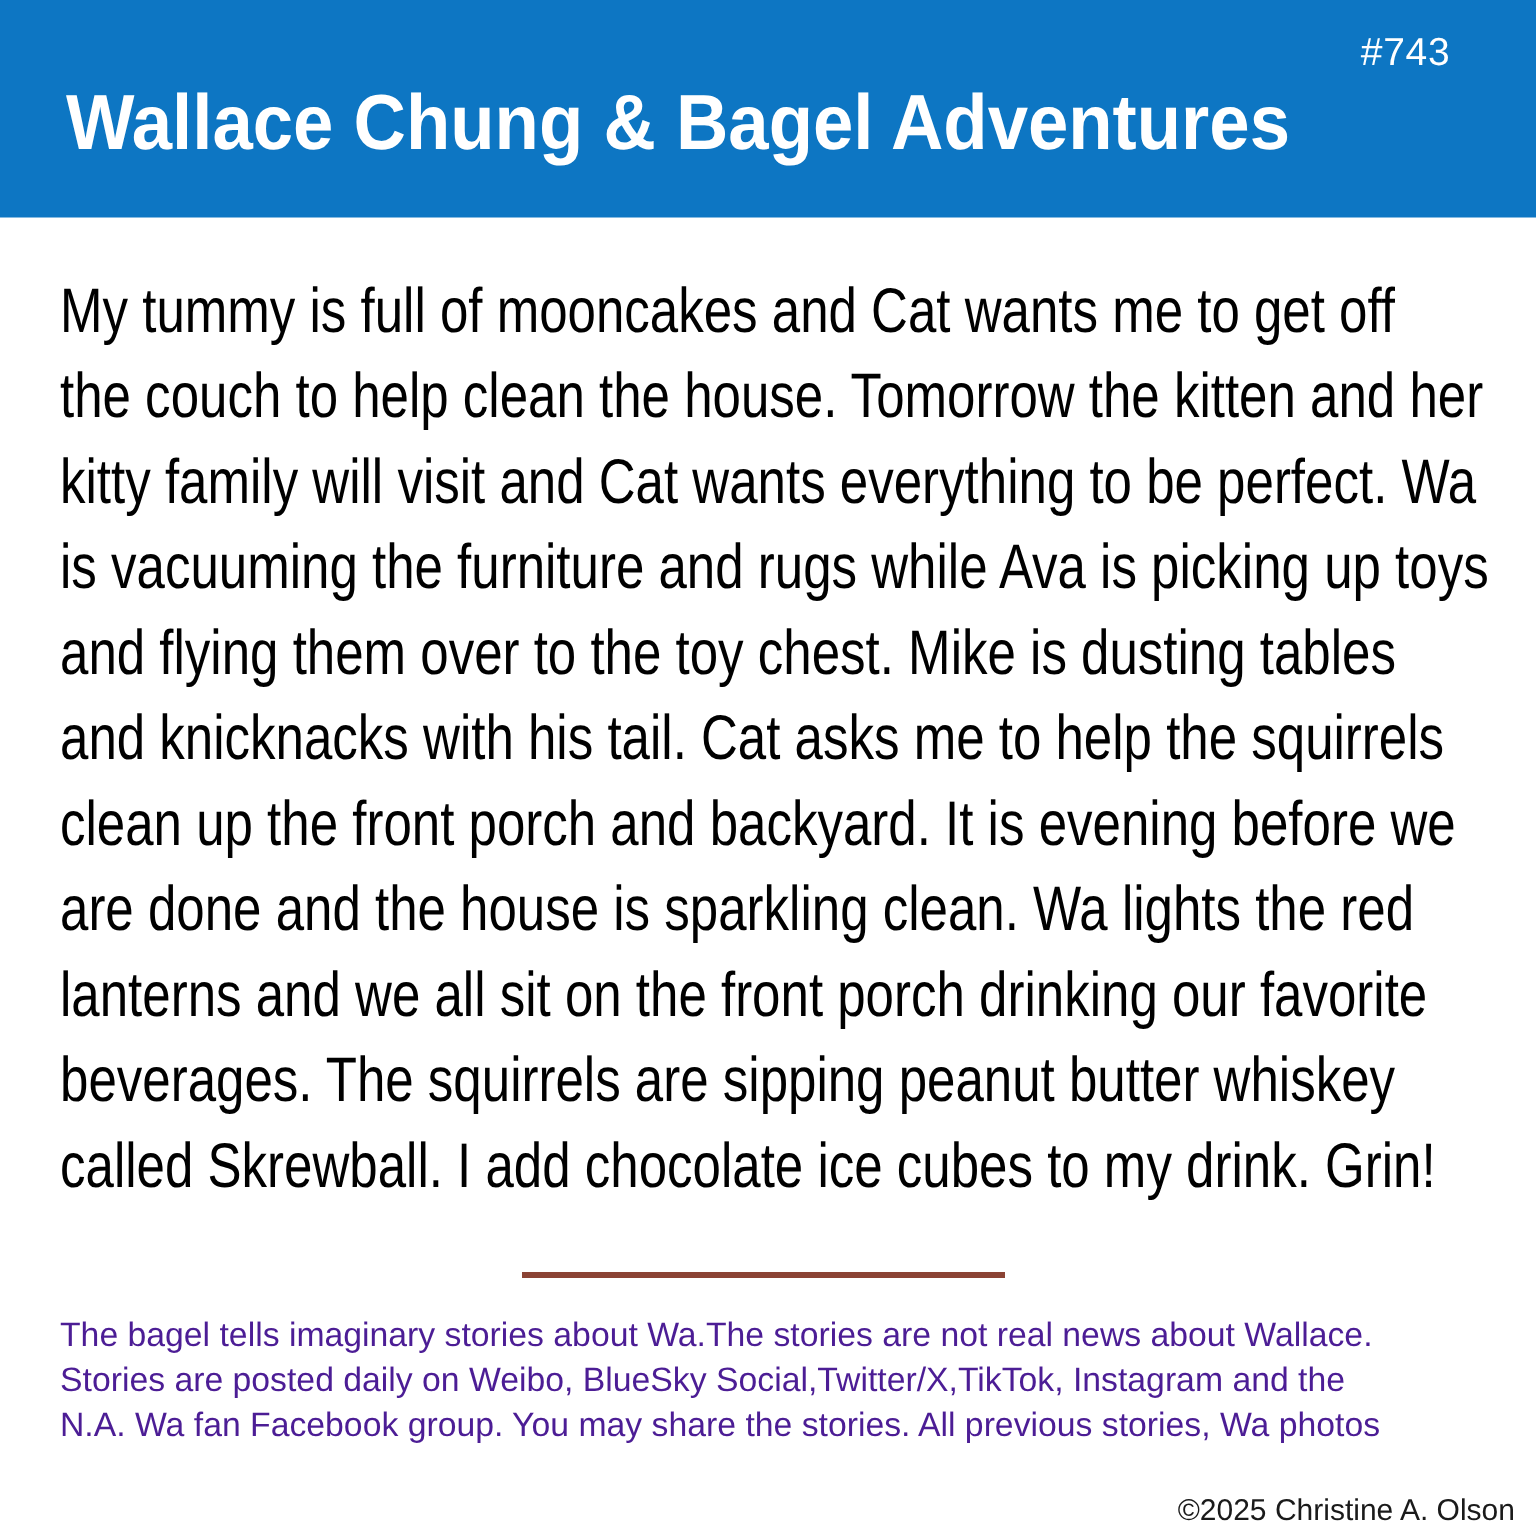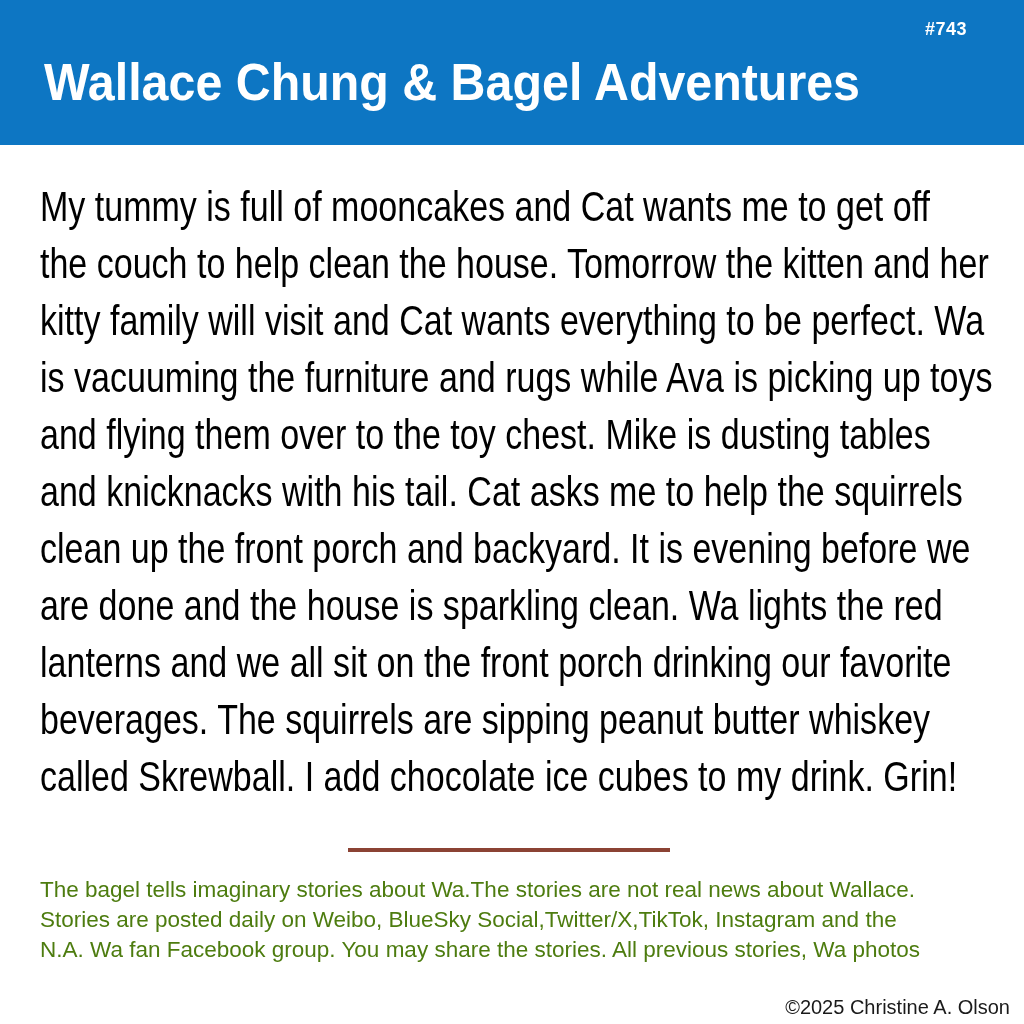--- a/index.html
+++ b/index.html
@@ -16,22 +16,22 @@
   .banner {
     position: absolute;
     top: 0; left: 0;
     width: 1024px; height: 145px;
     background: #0d76c3;
   }
   .issue {
     position: absolute;
     top: 19px; right: 57px;
     color: #ffffff;
-    font-weight: bold;
-    font-size: 18px;
+    font-weight: normal;
+    font-size: 26px;
     letter-spacing: 0.5px;
   }
   .title {
     position: absolute;
     top: 52px; left: 44px;
     margin: 0;
     color: #ffffff;
     font-weight: bold;
     font-size: 52px;
     white-space: nowrap;
@@ -66,21 +66,21 @@
   
   .footer-block {
     position: absolute;
     top: 875px; left: 40px;
     width: 980px;
   }
   .footer-lines, .footer-last {
     margin: 0;
     font-size: 22.5px;
     line-height: 30px;
-    color: #4d7c0f;
+    color: #4c1d95;
     white-space: pre-line;
   }
   .url { font-weight: bold; }
   .copyright {
     position: absolute;
     top: 996px; right: 14px;
     font-size: 20px;
     color: #1a1a1a;
   }
 </style>

